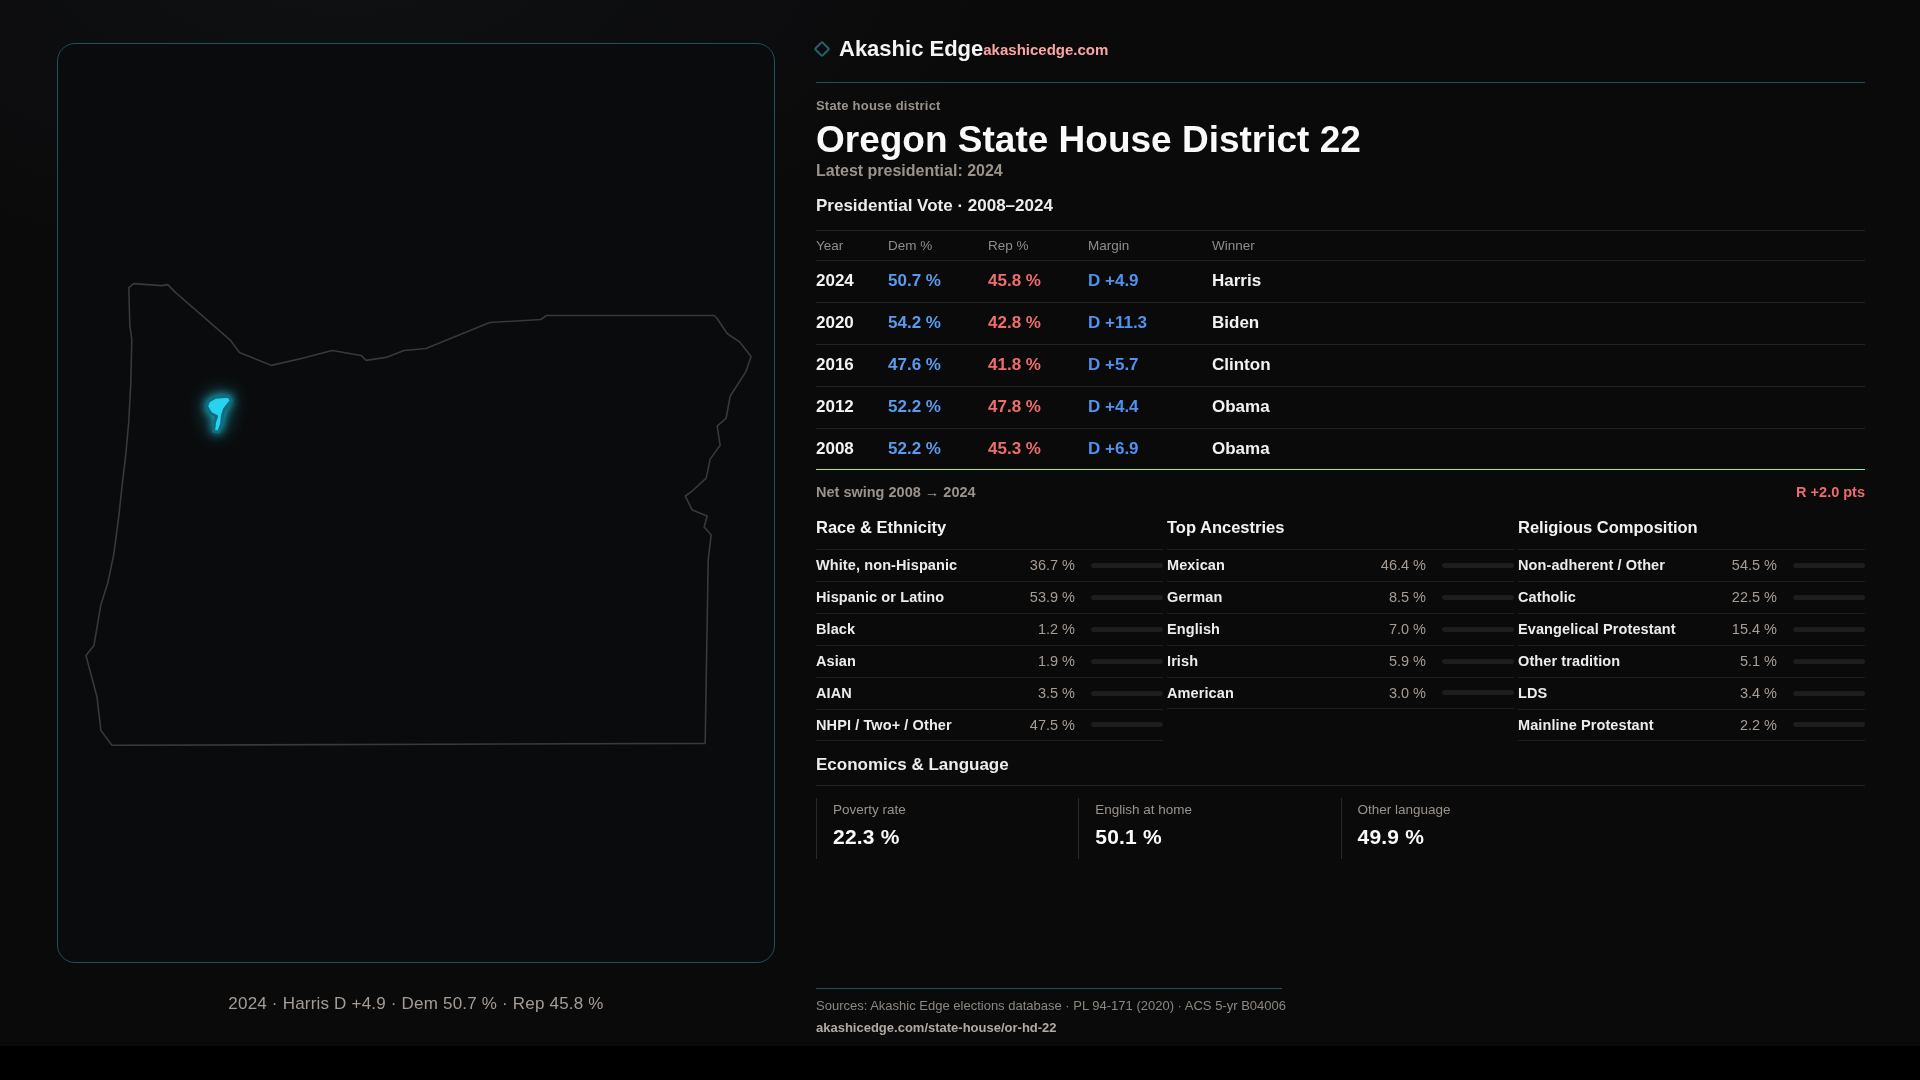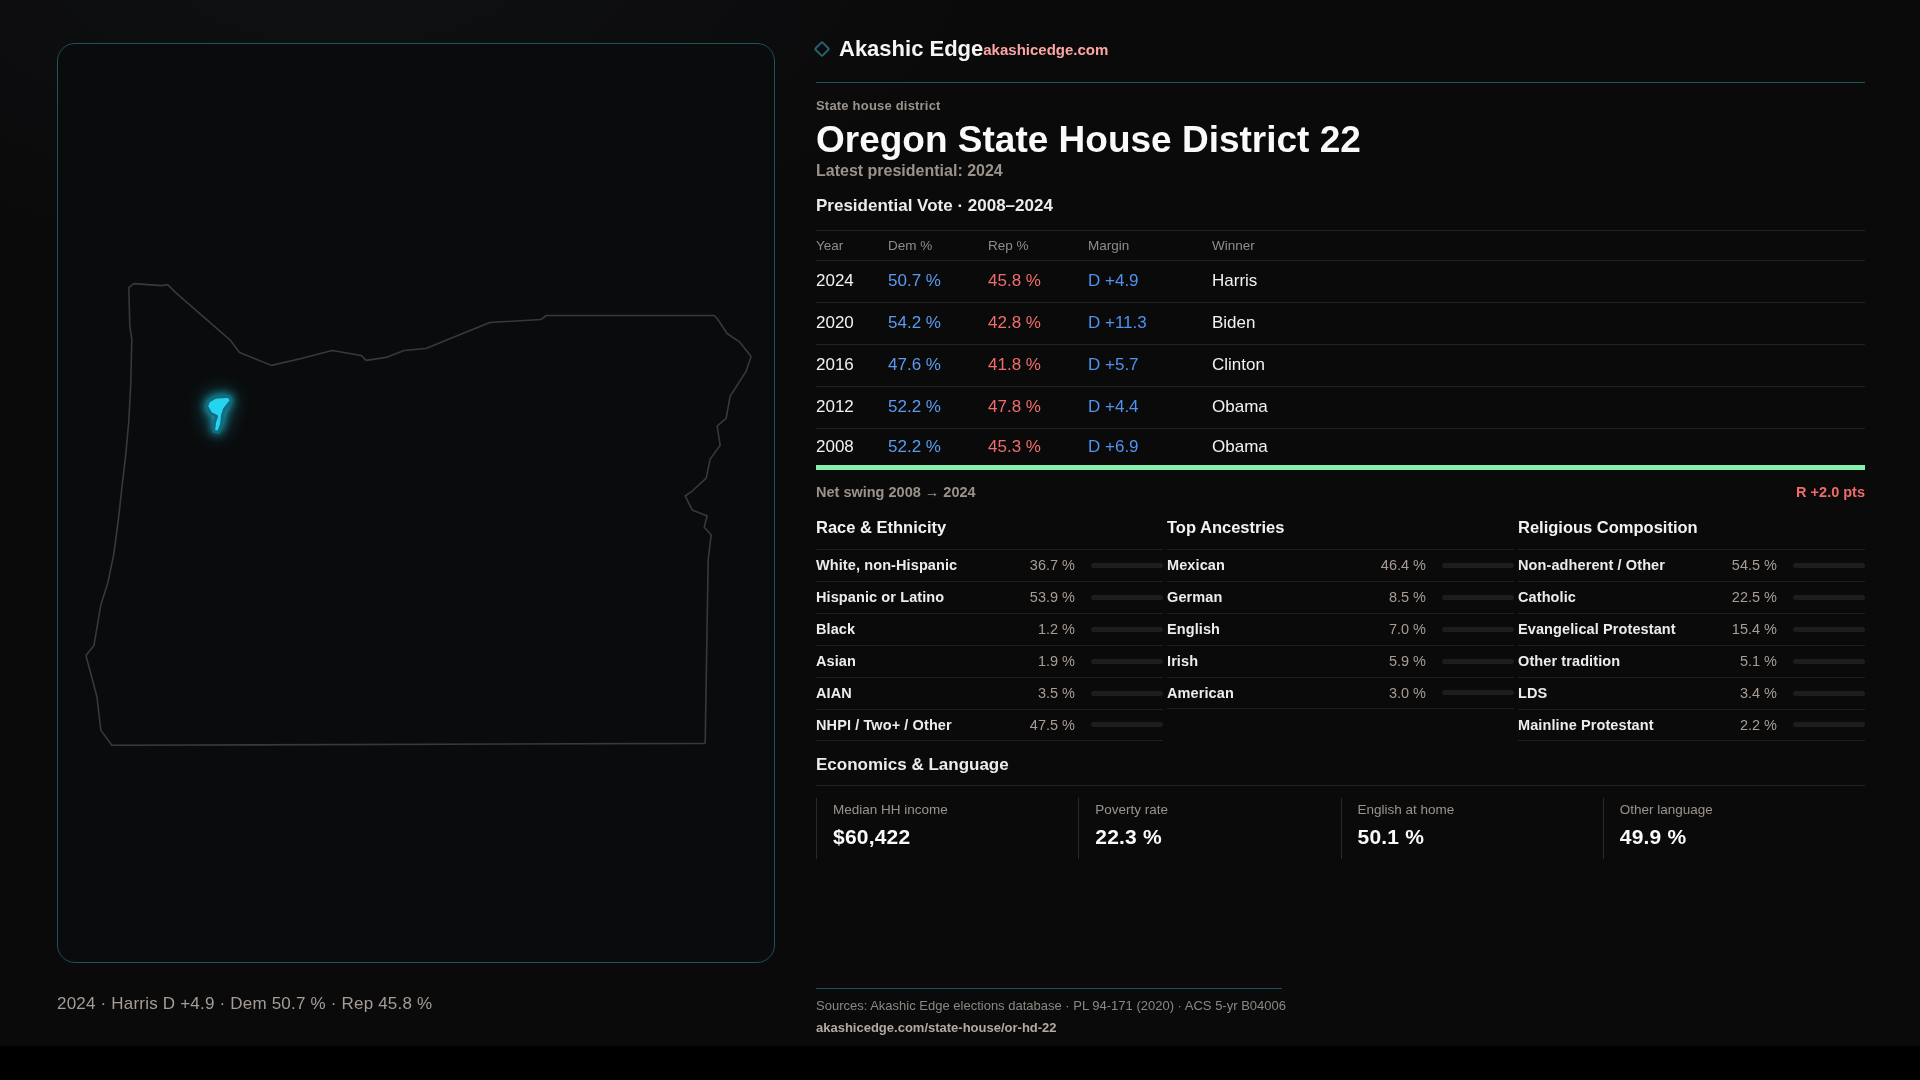--- a/index.html
+++ b/index.html
@@ -17,21 +17,21 @@
     position:absolute; left:57px; top:43px; width:718px; height:920px;
     border:1px solid #1e525c; border-radius:18px; background:#0a0b0c;
   }
   .map-svg { position:absolute; inset:0; width:100%; height:100%; }
   .state-outline { fill:none; stroke:#39393b; stroke-width:1.6; stroke-linejoin:round; }
   .district-shape {
     fill:#27d4ef; stroke:#0f6d82; stroke-width:3; stroke-linejoin:round;
     filter:drop-shadow(0 0 5px rgba(34,211,238,.85)) drop-shadow(0 0 10px rgba(34,211,238,.45));
   }
   .map-caption {
-    position:absolute; left:57px; top:994px; width:718px; 
+    position:absolute; left:57px; top:994px; width:718px; text-align:center;
     color:#a59c95; font-size:17px; letter-spacing:.2px;
   }
 
   
   .right { position:absolute; left:816px; top:0; width:1049px; }
 
   .brand-row { margin-top:36px; display:flex; align-items:center; justify-content:flex-start; }
   .brand { display:flex; align-items:center; gap:11px; font-size:22px; font-weight:700; color:#f5f5f5; }
   .diamond { width:12px; height:12px; border:2px solid #25626f; transform:rotate(45deg); border-radius:2px; }
   .domain { font-size:15px; color:#fca5a5; font-weight:700; }
@@ -39,24 +39,24 @@
 
   .kicker { margin-top:15px; font-size:13px; color:#9b938b; font-weight:700; letter-spacing:.2px; }
   .title  { margin-top:6px; font-size:37px; font-weight:700; color:#fafafa; line-height:1.15; }
   .latest { font-size:16px; color:#9b938b; font-weight:700; }
 
   .table-title { margin-top:16px; font-size:17px; font-weight:700; }
   .vtable { margin-top:14px; }
   .vrow {
     display:grid; grid-template-columns:72px 100px 100px 124px 1fr;
     align-items:center; height:42px; border-top:1px solid #222225;
-    font-size:17px; font-weight:400;
+    font-size:17px; font-weight:700;
   }
   .vrow.head { height:30px; font-size:13.5px; color:#8d8d8d; font-weight:400; }
-  .vrow.last { border-bottom:5px solid #86efac; }
+  .vrow.last { border-bottom:1px solid #86efac; }
   .year,.winner { color:#f2f2f2; }
   .dem { color:#5b9bef; }
   .rep { color:#ef6d6d; }
   .marg { color:#4f92f0; }
 
   .swing-row { display:flex; justify-content:space-between; align-items:center; padding:14px 0 12px; font-size:14.5px; color:#9b938b; font-weight:700; }
   .swing-value { color:#ef6a6a; font-weight:700; }
 
   .demo-grid { display:grid; grid-template-columns:1fr 1fr 1fr; column-gap:4px; }
   .group h3 { font-size:16.5px; font-weight:700; color:#f2f2f2; margin:6px 0 12px; }
@@ -254,24 +254,20 @@
         <span class="dvalue">2.2 %</span>
         <span class="dbar"><span class="dbar-fill" style="width: 2.2%;"></span></span>
       </div>
     </div>
   </div>
 
   <div class="econ-title">Economics &amp; Language</div>
   <div class="econ-divider"></div>
   <div class="stats">
     <div class="stat">
-      <div class="stat-label">Median HH income</div>
-      <div class="stat-value">$60,422</div>
-    </div>
-    <div class="stat">
       <div class="stat-label">Poverty rate</div>
       <div class="stat-value">22.3 %</div>
     </div>
     <div class="stat">
       <div class="stat-label">English at home</div>
       <div class="stat-value">50.1 %</div>
     </div>
     <div class="stat">
       <div class="stat-label">Other language</div>
       <div class="stat-value">49.9 %</div>

